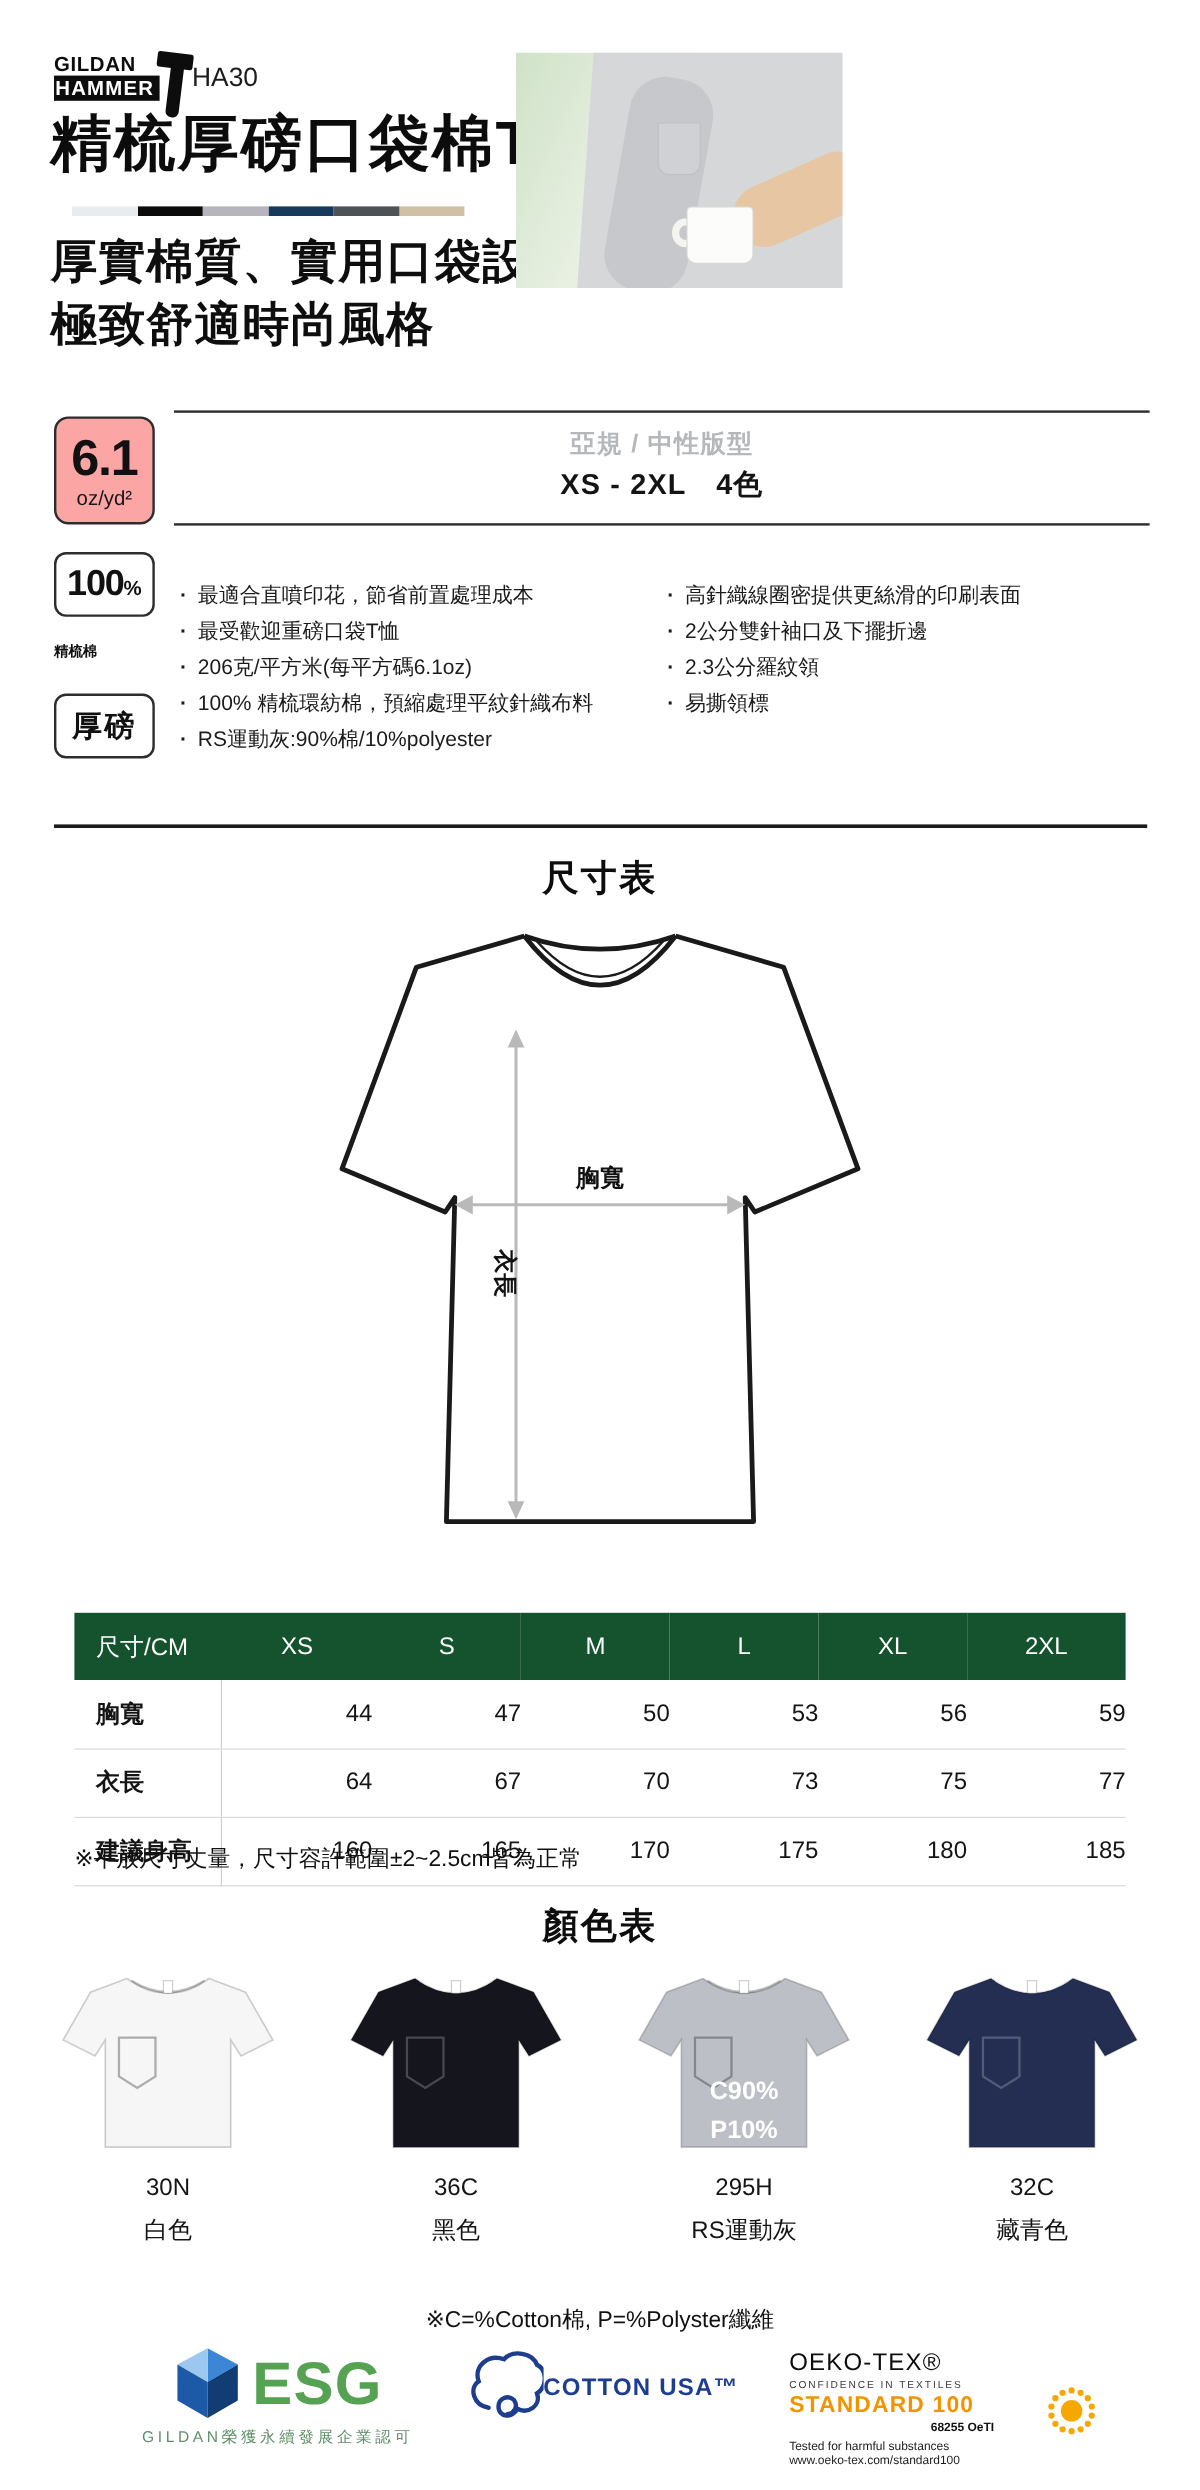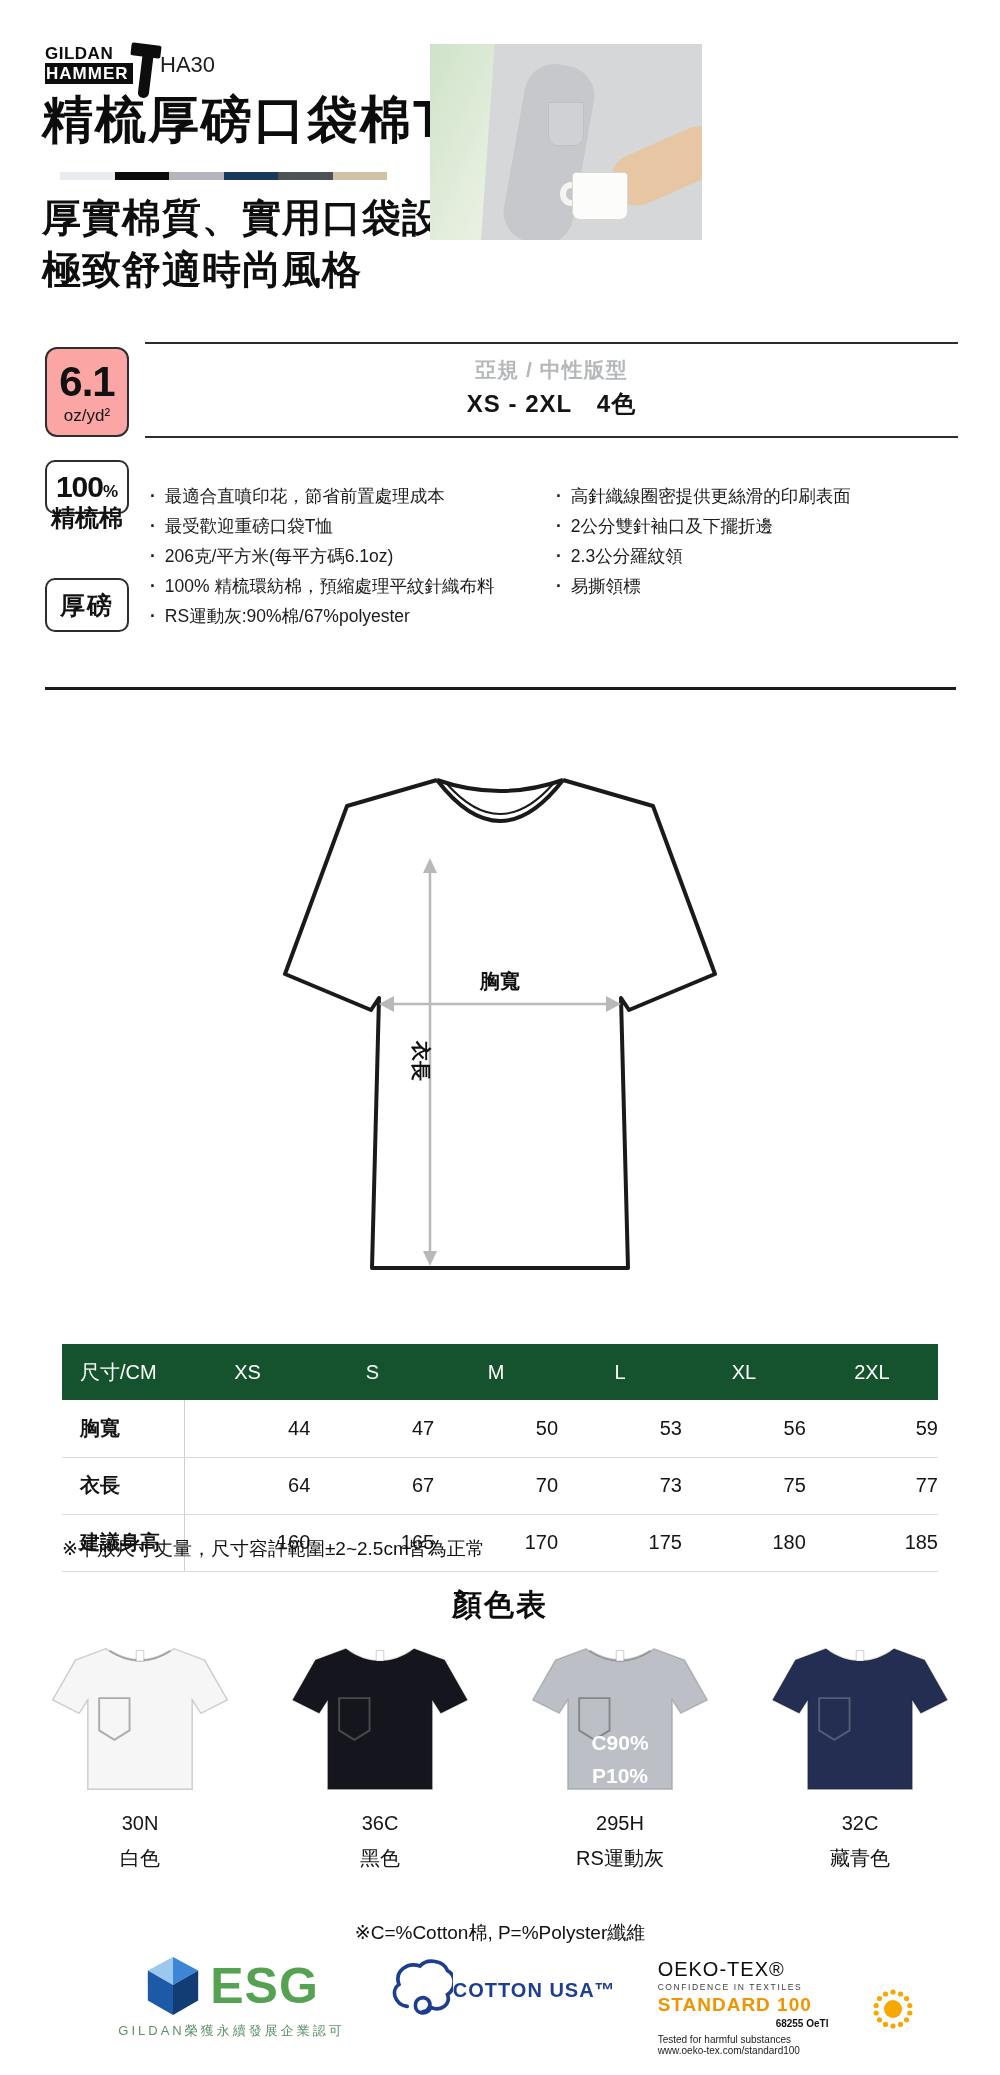--- a/index.html
+++ b/index.html
@@ -38,21 +38,21 @@
   .weight-value { font-size:42px; font-weight:800; line-height:1; margin-top:12px; letter-spacing:-1px; }
   .weight-unit { font-size:17px; margin-top:3px; color:#161616; }
   .fit-label { position:absolute; left:145px; top:356px; width:813px; text-align:center; font-size:21px; font-weight:600; color:#b5b8ba; letter-spacing:1px; }
   .size-range { position:absolute; left:145px; top:388px; width:813px; text-align:center; font-size:24px; font-weight:600; color:#141414; letter-spacing:1px; }
 
   
   .badge { position:absolute; left:45px; border:2px solid #2d2d2d; border-radius:10px; width:84px; text-align:center; background:#fff; }
   .badge-cotton { top:460px; height:54px; }
   .badge-cotton .v { font-size:30px; font-weight:900; line-height:50px; letter-spacing:-1px; }
   .badge-cotton .u { font-size:17px; font-weight:700; }
-  .badge-cotton-label { position:absolute; left:45px; top:502px; width:84px; text-align:center; font-size:24px; font-weight:800; }
+  .badge-cotton-label { position:absolute; left:45px; top:535px; width:84px; text-align:left; font-size:12px; font-weight:800; }
   .badge-heavy { top:578px; height:54px; }
   .badge-heavy .v { font-size:25px; font-weight:900; line-height:50px; letter-spacing:2px; }
   .features { position:absolute; top:481px; list-style:none; font-size:17.5px; color:#1b1b1b; }
   .features li { line-height:30px; white-space:nowrap; }
   .features li::before { content:"\00B7"; font-weight:900; margin-right:9px; }
   .features-left { left:150px; }
   .features-right { left:556px; }
 
   .divider { position:absolute; left:45px; top:687px; width:911px; height:3px; background:#1c1c1c; }
 
@@ -144,31 +144,32 @@
   <div class="badge-cotton-label">精梳棉</div>
   <div class="badge badge-heavy">
     <span class="v">厚磅</span>
   </div>
 
   <ul class="features features-left">
     <li>最適合直噴印花，節省前置處理成本</li>
     <li>最受歡迎重磅口袋T恤</li>
     <li>206克/平方米(每平方碼6.1oz)</li>
     <li>100% 精梳環紡棉，預縮處理平紋針織布料</li>
-    <li>RS運動灰:90%棉/67%polyester</li>
+    <li>RS運動灰:90%棉/10%polyester</li>
   </ul>
   <ul class="features features-right">
     <li>高針織線圈密提供更絲滑的印刷表面</li>
     <li>2公分雙針袖口及下擺折邊</li>
     <li>2.3公分羅紋領</li>
     <li>易撕領標</li>
   </ul>
 
   <div class="divider"></div>
 
+  <div class="section-title size-title">尺寸表</div>
 
   <svg class="diagram" viewBox="0 0 450 522">
     <path d="M162,24 L72,50 L10,218 L96,254 L104,242 L97,512 L353,512 L346,242 L354,254 L440,218 L378,50 L288,24" fill="#ffffff" stroke="#1a1a1a" stroke-width="4" stroke-linejoin="round"></path>
     <path d="M162,24 Q225,46 288,24" fill="none" stroke="#1a1a1a" stroke-width="4"></path>
     <path d="M162,24 Q225,106 288,24" fill="none" stroke="#1a1a1a" stroke-width="4"></path>
     <path d="M172,28 Q225,88 278,28" fill="none" stroke="#1a1a1a" stroke-width="2"></path>
     <line x1="118" y1="248" x2="332" y2="248" stroke="#b9b9b9" stroke-width="2.5"></line>
     <polygon points="104,248 119,240 119,256" fill="#b9b9b9"></polygon>
     <polygon points="346,248 331,240 331,256" fill="#b9b9b9"></polygon>
     <text x="225" y="232" text-anchor="middle" font-size="20" font-weight="600" fill="#111">胸寬</text>

